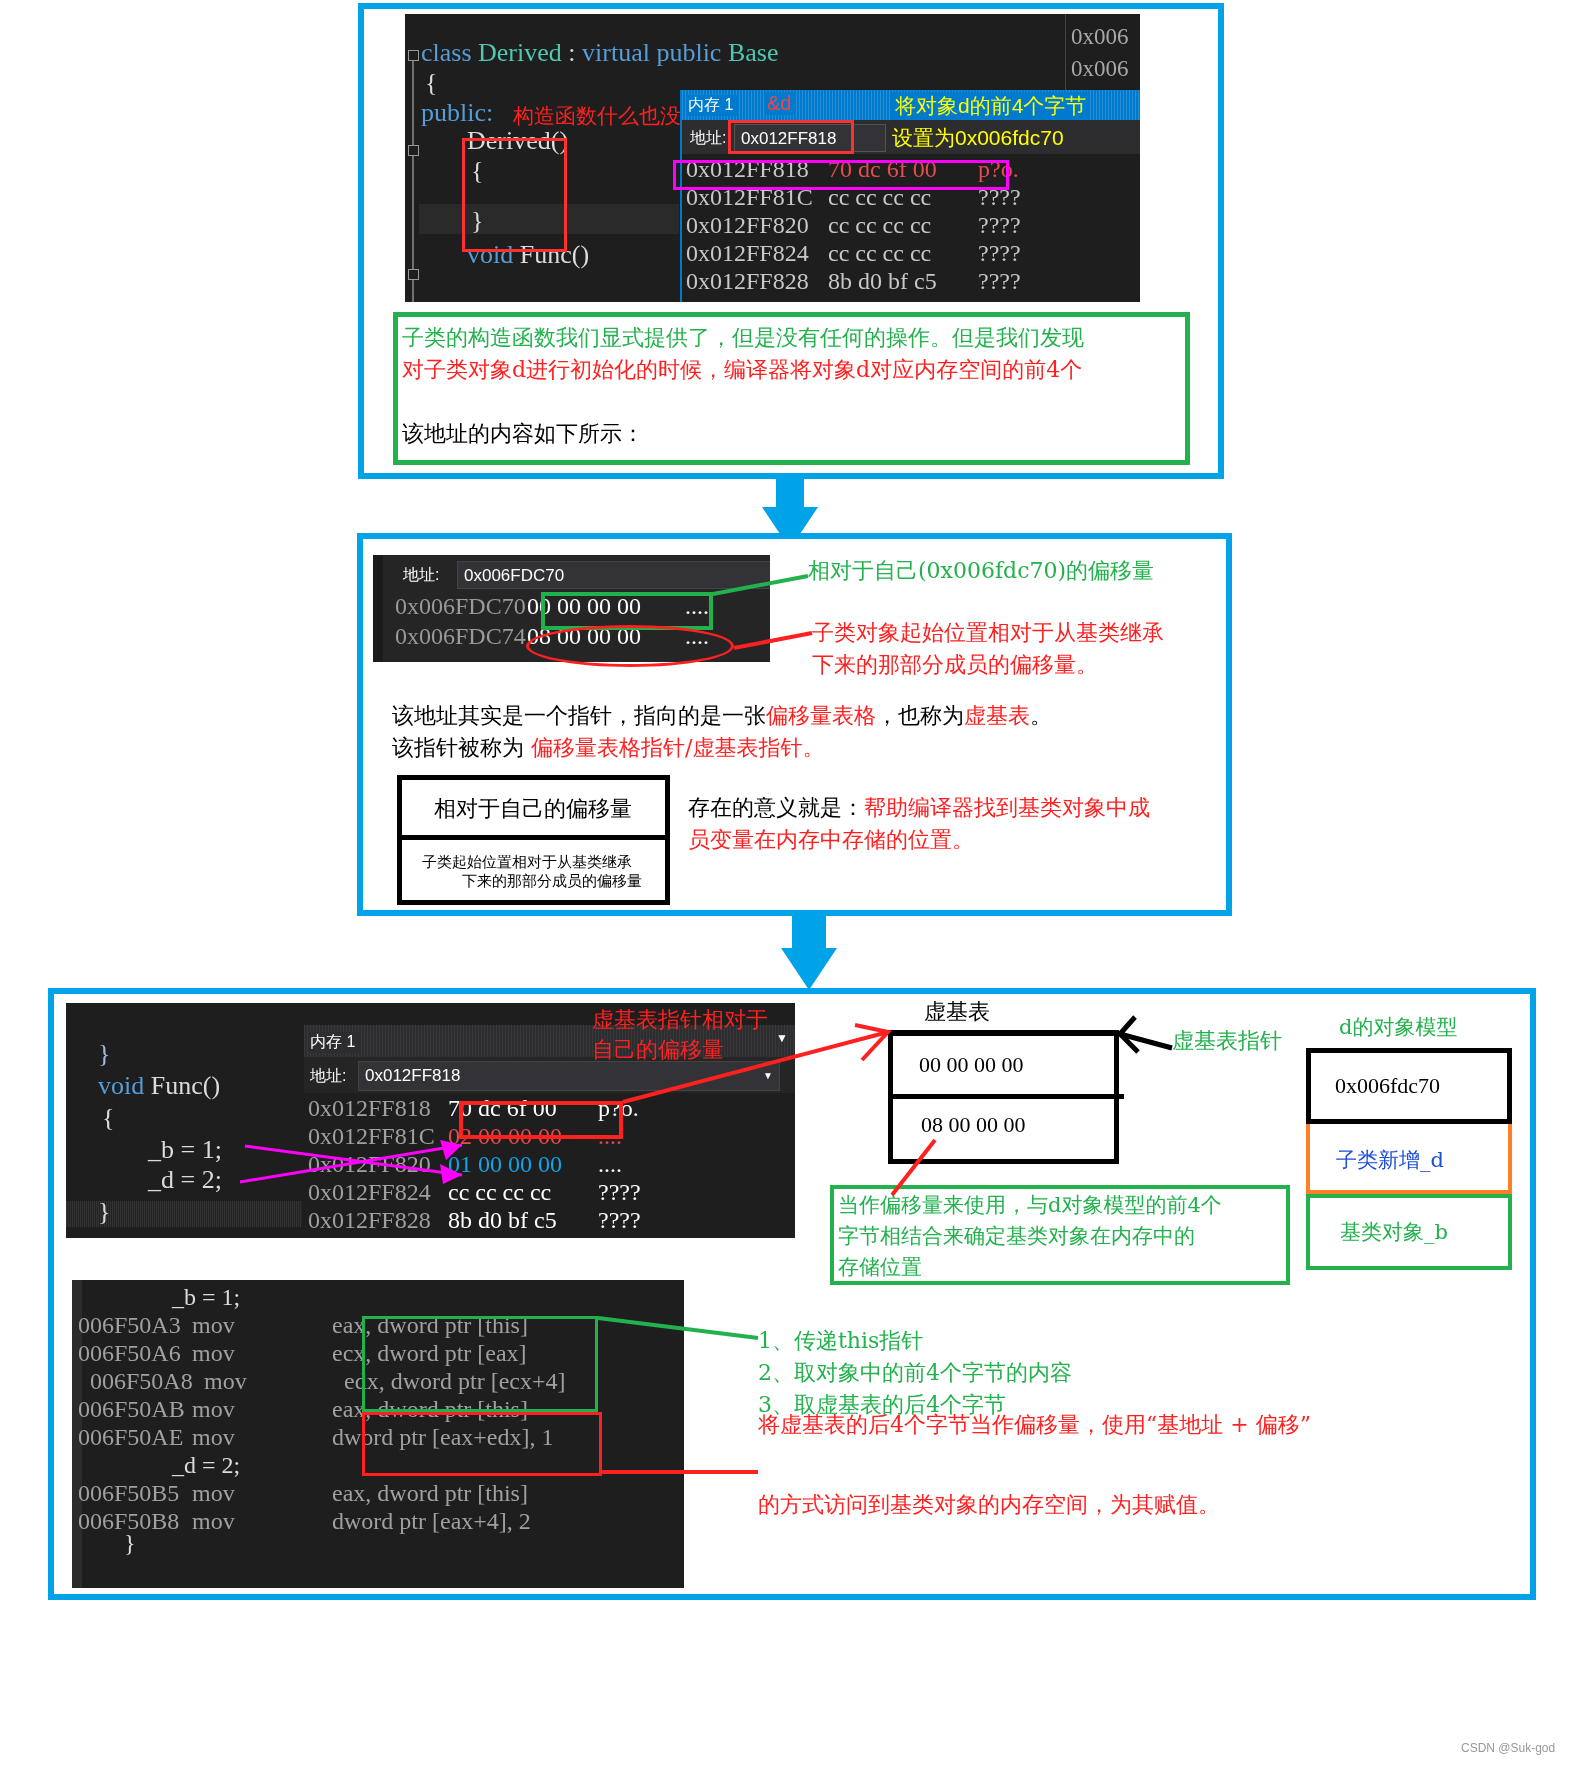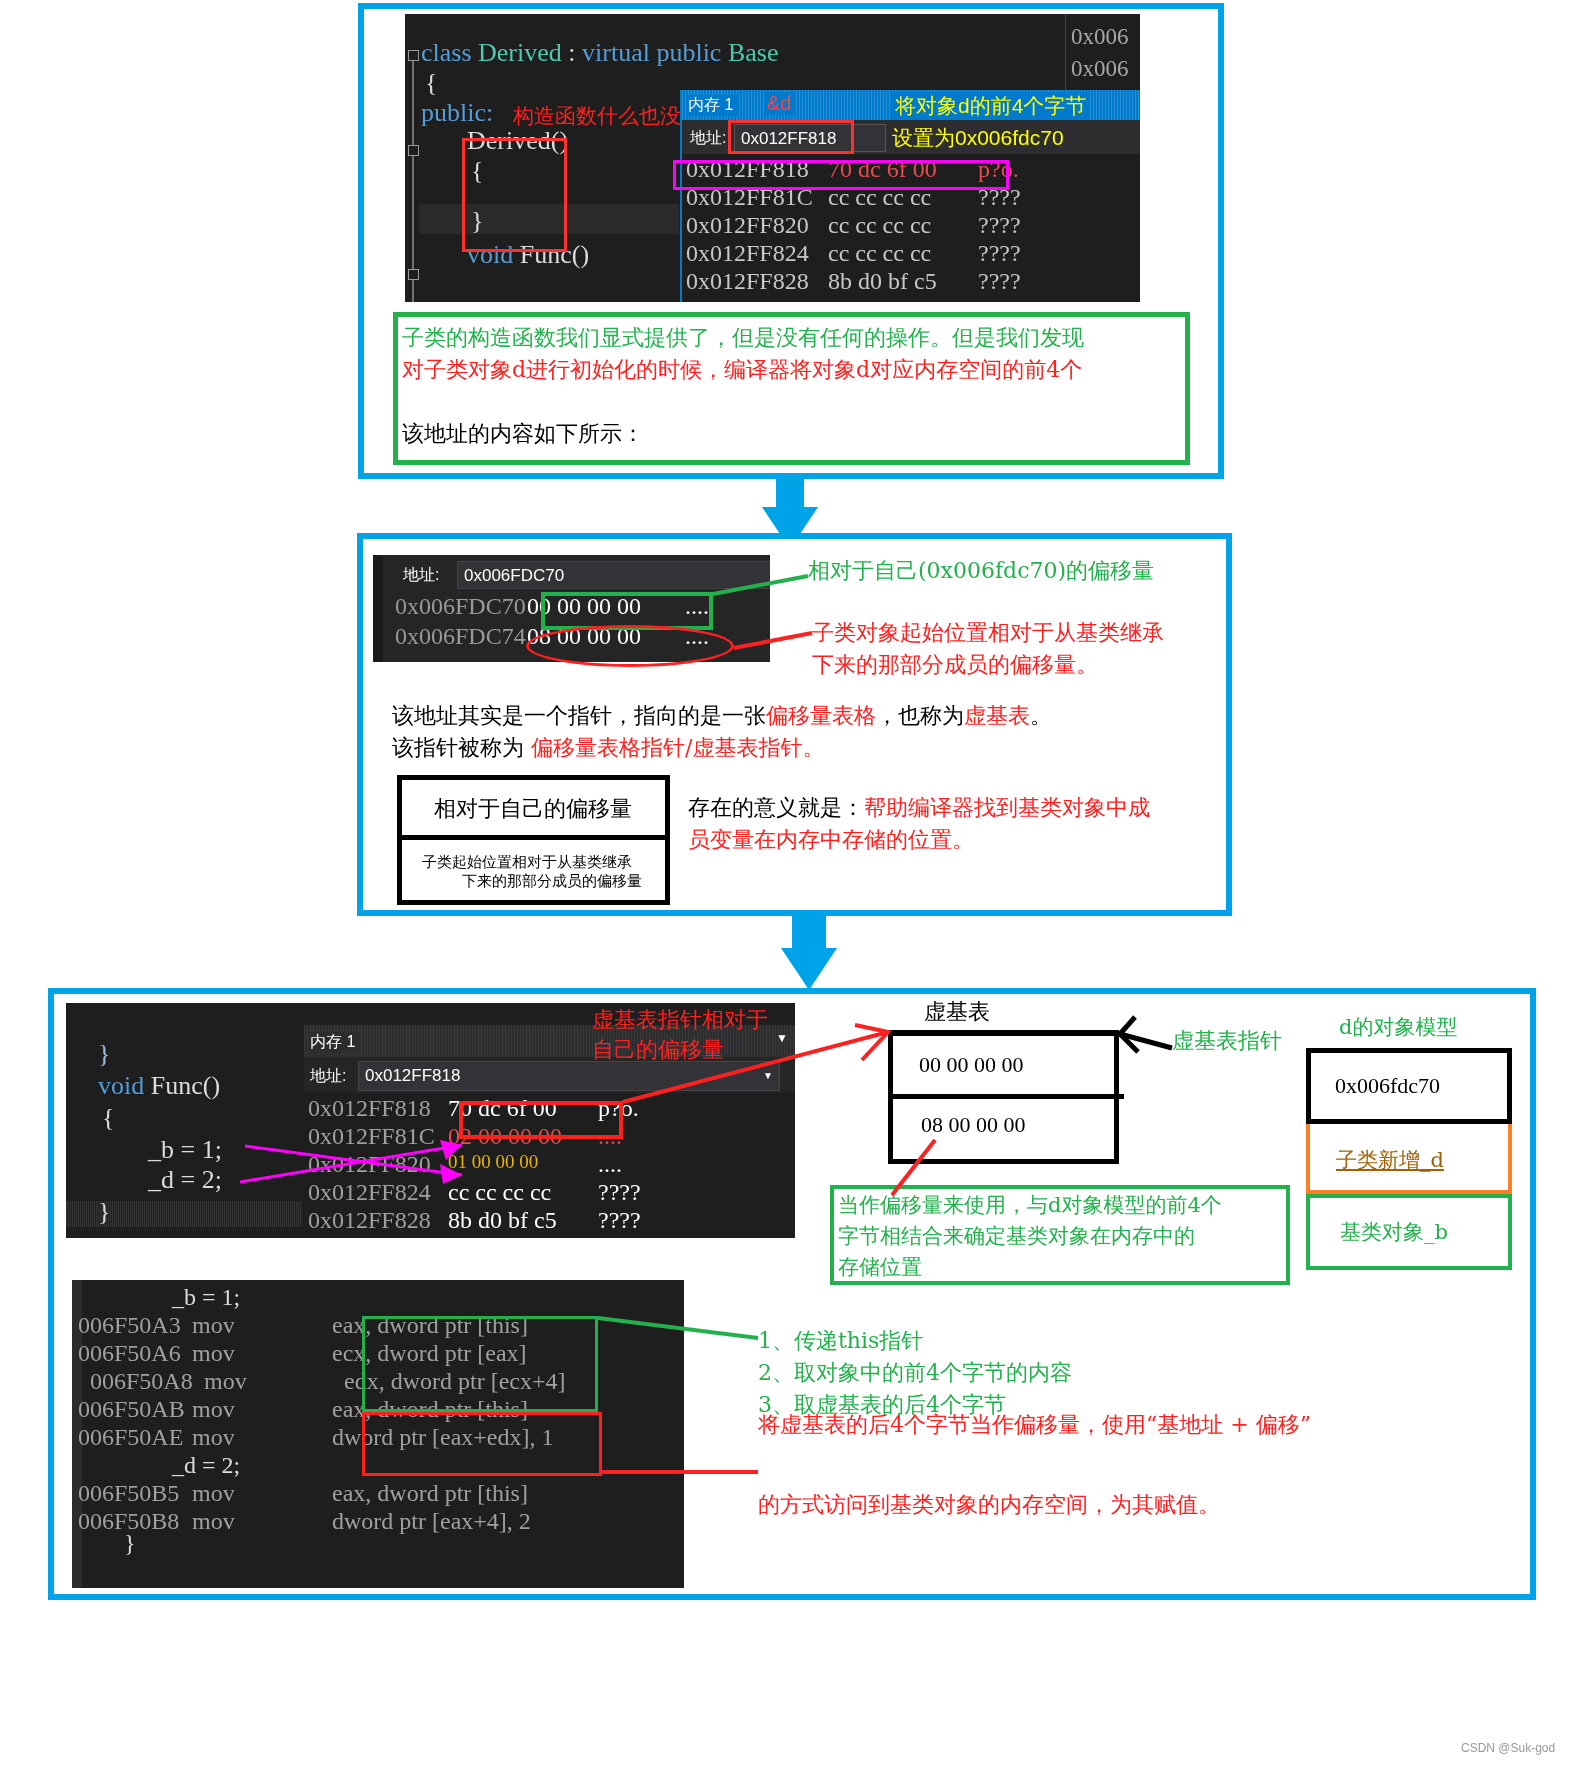--- a/index.html
+++ b/index.html
@@ -12,21 +12,21 @@
   .kw{color:#569cd6;}
   .ty{color:#4ec9b0;}
   .plain{color:#dcdcdc;}
   .gray{color:#a9a9a9;}
   .memhex{font-family:"Liberation Serif","DejaVu Serif",serif;font-size:26px;white-space:pre;color:#c8c8c8;}
   .ui{font-family:"Liberation Sans","DejaVu Sans",sans-serif;}
   .cn{font-family:"DejaVu Serif",serif;}
   .green{color:#22b14c;}
   .red{color:#ff2020;}
   .black{color:#000;}
-  .orange{color:#a16207;text-decoration:underline;}
+  .orange{color:#1d4ed8;}
   .box{position:absolute;box-sizing:border-box;}
   .arrow-shaft{position:absolute;background:#00a2e8;}
   .arrow-head{position:absolute;width:0;height:0;border-left:28px solid transparent;border-right:28px solid transparent;border-top:42px solid #00a2e8;}
   .txt{position:absolute;white-space:nowrap;}
   svg.overlay{position:absolute;left:0;top:0;pointer-events:none;}
 </style>
 </head>
 <body>
 
 <div class="panel" style="left:358px;top:3px;width:866px;height:476px;"></div>
@@ -180,21 +180,21 @@
           <span class="txt memhex" style="left:140px;top:0;font-size:24px;color:#fff;">70 dc 6f 00</span>
           <span class="txt memhex" style="left:290px;top:0;font-size:24px;color:#fff;">p?o.</span>
         </div>
         <div class="abs" style="left:0;top:28px;width:487px;height:28px;">
           <span class="txt memhex" style="left:0;top:0;font-size:24px;color:#a0a0a0;">0x012FF81C</span>
           <span class="txt memhex" style="left:140px;top:0;font-size:24px;color:#e74c4c;">02 00 00 00</span>
           <span class="txt memhex" style="left:290px;top:0;font-size:24px;color:#e74c4c;">....</span>
         </div>
         <div class="abs" style="left:0;top:56px;width:487px;height:28px;">
           <span class="txt memhex" style="left:0;top:0;font-size:24px;color:#a0a0a0;">0x012FF820</span>
-          <span class="txt memhex" style="left:140px;top:0;font-size:19px;color:#eab308;">01 00 00 00</span>
+          <span class="txt memhex" style="left:140px;top:0;font-size:24px;color:#0ea5e9;">01 00 00 00</span>
           <span class="txt memhex" style="left:290px;top:0;font-size:24px;color:#fff;">....</span>
         </div>
         <div class="abs" style="left:0;top:84px;width:487px;height:28px;">
           <span class="txt memhex" style="left:0;top:0;font-size:24px;color:#a0a0a0;">0x012FF824</span>
           <span class="txt memhex" style="left:140px;top:0;font-size:24px;color:#fff;">cc cc cc cc</span>
           <span class="txt memhex" style="left:290px;top:0;font-size:24px;color:#fff;">????</span>
         </div>
         <div class="abs" style="left:0;top:112px;width:487px;height:28px;">
           <span class="txt memhex" style="left:0;top:0;font-size:24px;color:#a0a0a0;">0x012FF828</span>
           <span class="txt memhex" style="left:140px;top:0;font-size:24px;color:#fff;">8b d0 bf c5</span>

